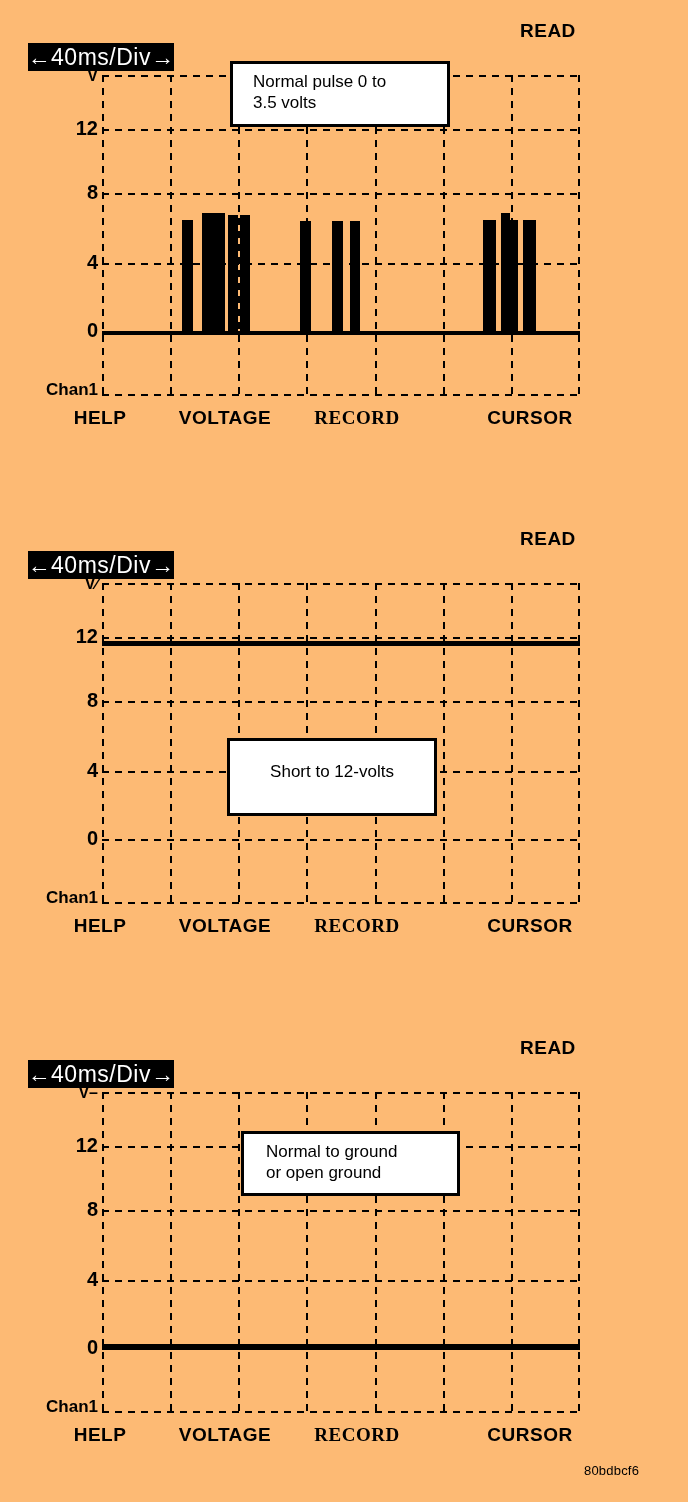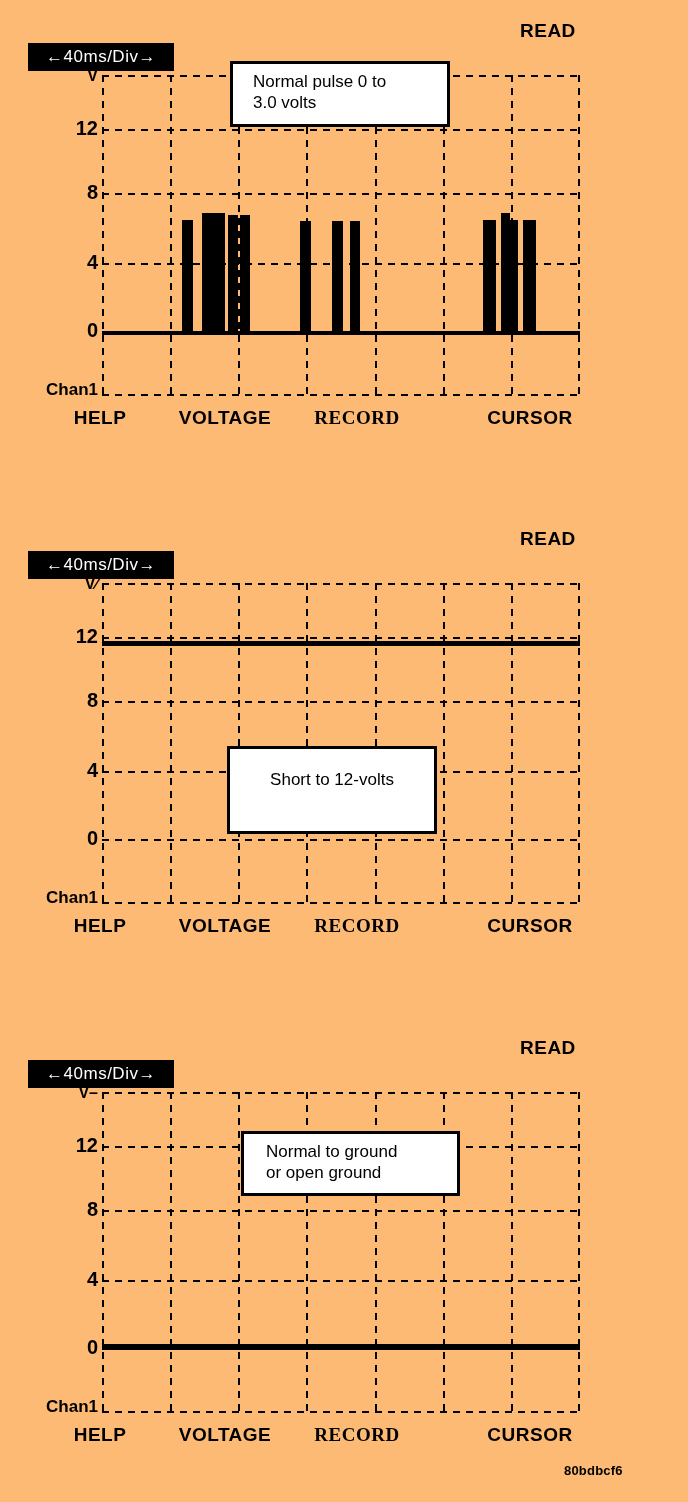--- a/index.html
+++ b/index.html
@@ -9,21 +9,21 @@
     font-family:"Liberation Sans", sans-serif; color:#000; overflow:hidden;
   }
   .panel { position:absolute; left:0; width:688px; height:430px; }
   .read {
     position:absolute; left:520px; top:5px; width:70px;
     font-size:19px; font-weight:700; letter-spacing:0.5px;
   }
   .timebase {
     position:absolute; left:28px; top:28px; width:146px; height:28px;
     background:#000; color:#fff; display:flex; align-items:center; justify-content:center;
-    font-size:17px; letter-spacing:0.5px;
+    font-size:23px; letter-spacing:0.5px;
   }
   .vlabel {
     position:absolute; left:40px; top:52px; width:58px; text-align:right;
     font-size:16px; font-weight:700;
   }
   .ytick {
     position:absolute; left:40px; width:58px; text-align:right;
     font-size:20px; font-weight:700; line-height:24px;
   }
   .t12 { top:101px; } .t8 { top:165px; } .t4 { top:235px; } .t0 { top:303px; }
@@ -49,22 +49,22 @@
   .callout.left { padding:7px 6px 0 14px; text-align:left; }
   .callout.left2 { padding:7px 6px 0 22px; text-align:left; }
   .callout.center { padding-top:20px; text-align:center; }
   .softkeys { position:absolute; left:0; top:392px; width:688px; height:26px; z-index:1; }
   .sk { position:absolute; top:0; font-size:19px; font-weight:700; text-align:center; letter-spacing:0.5px; }
   .sk0 { left:68px;  width:64px; }
   .sk1 { left:170px; width:110px; }
   .sk2 { left:305px; width:104px;font-family:Liberation Serif, serif; }
   .sk3 { left:477px; width:106px;text-align:center; }
   #figure-id {
-    position:absolute; left:564px; top:1463px; width:100px;
-    font-size:13px; font-weight:700; letter-spacing:0.2px;
+    position:absolute; left:584px; top:1463px; width:100px;
+    font-size:13px; font-weight:400; letter-spacing:0.2px;
   }
 </style>
 </head>
 <body>
 
 <div id="page">
   <div id="panels-host">
   <section class="panel" style="top: 15px;">
     <div class="read">READ</div>
     <div class="timebase">
@@ -101,21 +101,21 @@
           <div class="pulse" style="left: 300px; top: 206px; width: 11px; height: 114px;"></div>
           <div class="pulse" style="left: 332px; top: 206px; width: 11px; height: 114px;"></div>
           <div class="pulse" style="left: 350px; top: 206px; width: 10px; height: 114px;"></div>
           <div class="pulse" style="left: 483px; top: 205px; width: 13px; height: 115px;"></div>
           <div class="pulse" style="left: 501px; top: 198px; width: 9px; height: 122px;"></div>
           <div class="pulse" style="left: 501px; top: 205px; width: 17px; height: 115px;"></div>
           <div class="pulse" style="left: 523px; top: 205px; width: 13px; height: 115px;"></div>
         </div>
     <div class="callout left" style="left: 230px; top: 46px; width: 220px; height: 66px; padding-left: 20px;">
           <div>Normal pulse 0 to</div>
-          <div>3.0 volts</div>
+          <div>3.5 volts</div>
         </div>
     <div class="softkeys">
       <span class="sk sk0">HELP</span>
       <span class="sk sk1">VOLTAGE</span>
       <span class="sk sk2">RECORD</span>
       <span class="sk sk3">CURSOR</span>
     </div>
   </section>
 
   <section class="panel" style="top: 523px;">
@@ -141,21 +141,21 @@
           <div class="gl-v" style="left: 136px;"></div>
           <div class="gl-v" style="left: 204px;"></div>
           <div class="gl-v" style="left: 273px;"></div>
           <div class="gl-v" style="left: 341px;"></div>
           <div class="gl-v" style="left: 409px;"></div>
           <div class="gl-v" style="left: 476px;"></div>
         </div>
     <div class="traces">
           <div class="trace-line" style="left: 102px; top: 118px; width: 478px; height: 5px;"></div>
         </div>
-    <div class="callout center" style="left: 227px; top: 215px; width: 210px; height: 88px; margin-top: 8px;">
+    <div class="callout center" style="left: 227px; top: 215px; width: 210px; height: 78px;">
           <div>Short to 12-volts</div>
         </div>
     <div class="softkeys">
       <span class="sk sk0">HELP</span>
       <span class="sk sk1">VOLTAGE</span>
       <span class="sk sk2">RECORD</span>
       <span class="sk sk3">CURSOR</span>
     </div>
   </section>
 

